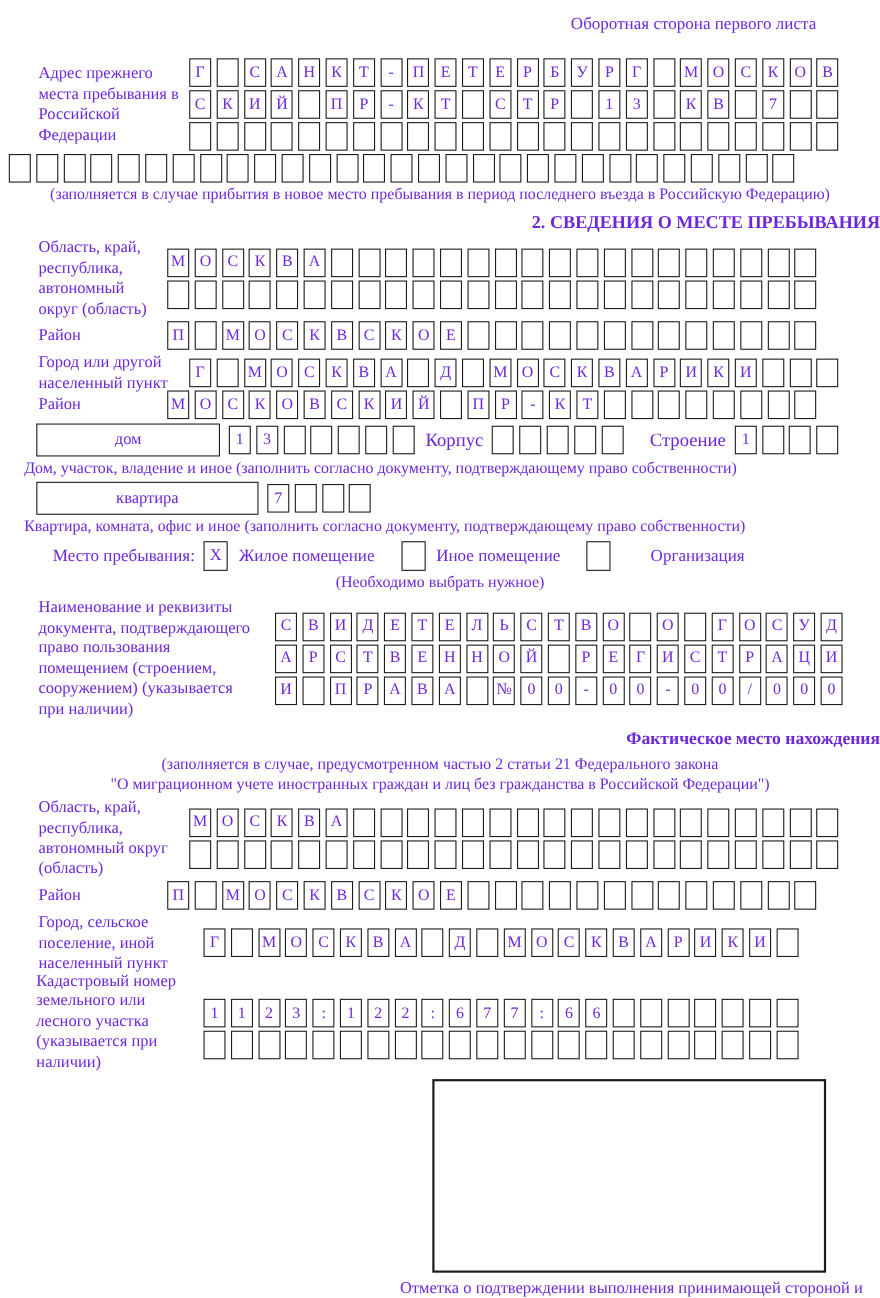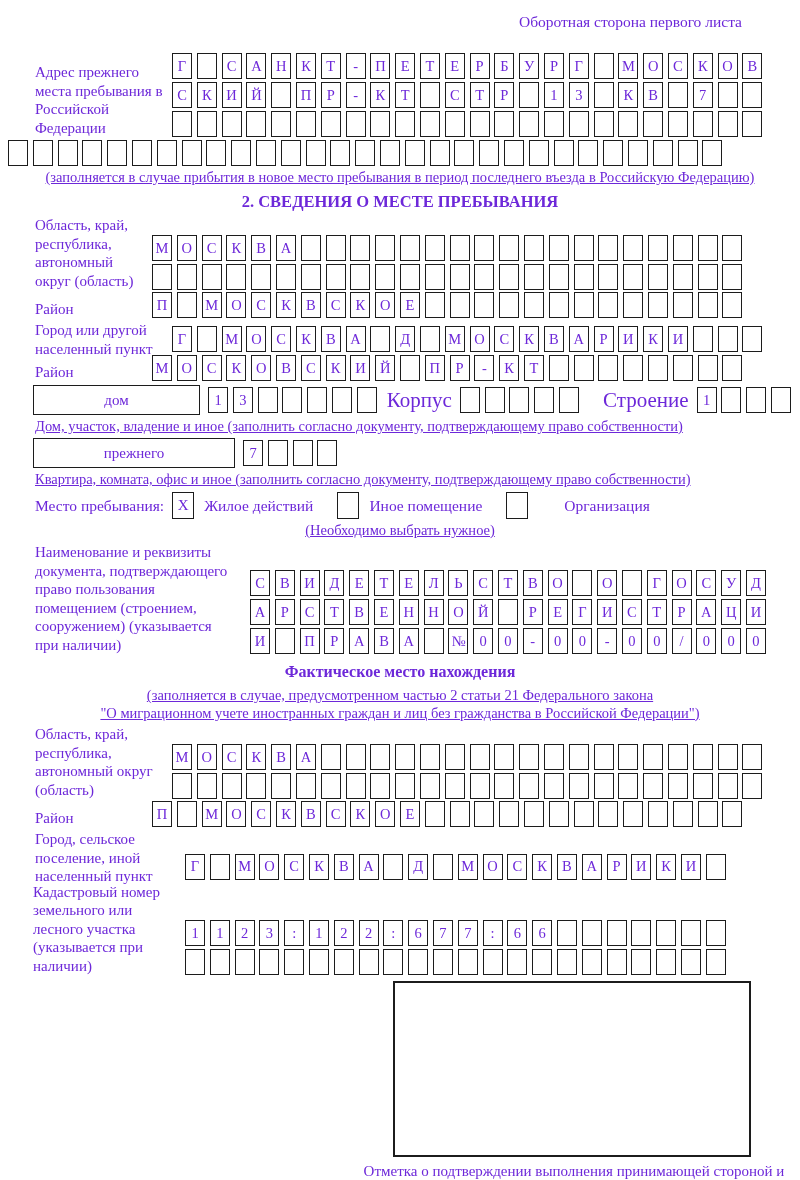--- a/index.html
+++ b/index.html
@@ -2,44 +2,44 @@
 <html lang="ru"><head>
 <meta charset="utf-8">
 <style>
   html,body{margin:0;padding:0;background:#fff;}
   .page{
     width:800px;height:1180px;margin:0 auto;background:#fff;color:#6d28d9;
     font-family:"Liberation Serif","DejaVu Serif",serif;
     box-sizing:border-box;padding-top:12px;overflow:hidden;position:relative;
   }
   .hdr-note{text-align:right;padding-right:58px;font-size:15.5px;line-height:19px;}
-  .frow{display:flex;align-items:flex-end;}
+  .frow{display:flex;align-items:center;}
   .lbl{flex:none;box-sizing:border-box;padding-left:35px;font-size:15px;line-height:18.5px;}
   .rows{display:flex;flex-direction:column;gap:3px;}
   .cells{display:flex;gap:4.8px;flex:none;}
   .cell{
     flex:none;width:20px;height:26px;border:1.8px solid #1c1c1c;box-sizing:border-box;
     display:inline-flex;align-items:center;justify-content:center;
     font-size:14.5px;font-family:inherit;background:#fff;
   }
   .fullrow{margin-left:8px;margin-top:3px;}
-  .caption{font-size:14.5px;line-height:18px;text-decoration:underline;}
+  .caption{font-size:14.5px;line-height:18px;}
   .caption.center{text-align:center;}
-  .caption.left{padding-left:35px;}
-  .sec-title{text-align:center;font-weight:bold;font-size:16.5px;line-height:20px;}
+  .caption.left{padding-left:22px;}
+  .sec-title{text-align:right;font-weight:bold;font-size:16.5px;line-height:20px;}
   .widebox{
     flex:none;height:30px;border:1.8px solid #1c1c1c;box-sizing:border-box;
     display:flex;align-items:center;justify-content:center;font-size:15px;background:#fff;
   }
-  .inlbl{flex:none;font-size:21px;line-height:28px;}
+  .inlbl{flex:none;font-size:17px;line-height:28px;}
   .checkbox{
     flex:none;width:22px;height:27px;border:1.8px solid #1c1c1c;box-sizing:border-box;
     display:inline-flex;align-items:center;justify-content:center;font-size:15px;background:#fff;
   }
-  .resrow{display:flex;align-items:center;padding-left:35px;}
+  .resrow{display:flex;align-items:center;padding-left:48px;}
   .resrow .rlbl{font-size:15.5px;}
   .stamp-wrap{margin-left:393px;margin-top:6px;}
   .stamp-box{width:358px;height:176px;border:2px solid #1c1c1c;box-sizing:border-box;background:#fff;}
   .stamp-caption{
     margin-left:358px;margin-top:5px;width:432px;text-align:center;
     font-size:15px;line-height:18.5px;
   }
   .mt2{margin-top:2px;} .mt3{margin-top:3px;} .mt4{margin-top:4px;}
   .mt6{margin-top:6px;} .mt8{margin-top:8px;} .mt22{margin-top:22px;}
   .gap8{width:8px;flex:none;} .gap10{width:10px;flex:none;} .gap24{width:24px;flex:none;}
@@ -346,37 +346,37 @@
     <div class="cells">
         <span class="cell">1</span>
         <span class="cell"></span>
         <span class="cell"></span>
         <span class="cell"></span>
       </div>
   </div>
   <div class="caption left mt2">Дом, участок, владение и иное (заполнить согласно документу, подтверждающему право собственности)</div>
 
   <div class="frow mt3" style="padding-left:33px;align-items:center;">
-    <div class="widebox" style="width:202px;">прежнего</div>
+    <div class="widebox" style="width:202px;">квартира</div>
     <div class="gap8"></div>
     <div class="cells">
         <span class="cell">7</span>
         <span class="cell"></span>
         <span class="cell"></span>
         <span class="cell"></span>
       </div>
   </div>
   <div class="caption left mt2">Квартира, комната, офис и иное (заполнить согласно документу, подтверждающему право собственности)</div>
 
   <div class="resrow mt4">
     <span class="rlbl">Место пребывания:</span>
     <span class="gap8"></span>
     <span class="checkbox">X</span>
     <span class="gap10"></span>
-    <span class="rlbl">Жилое действий</span>
+    <span class="rlbl">Жилое помещение</span>
     <span class="gap24"></span>
     <span class="checkbox"></span>
     <span class="gap10"></span>
     <span class="rlbl">Иное помещение</span>
     <span class="gap24"></span>
     <span class="checkbox"></span>
     <span class="gap12"></span>
     <span class="gap24"></span>
     <span class="rlbl">Организация</span>
   </div>

